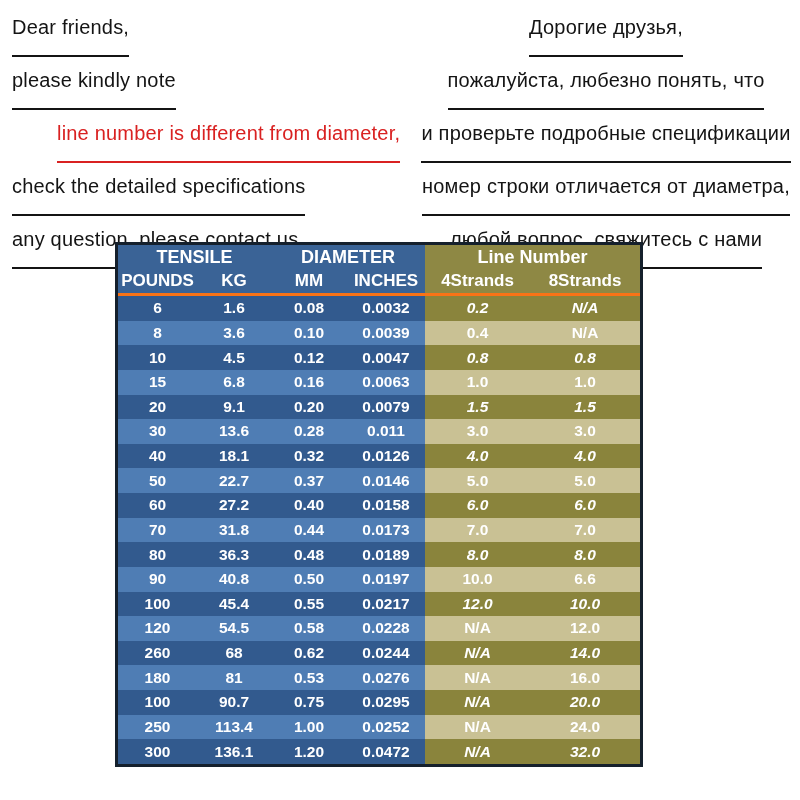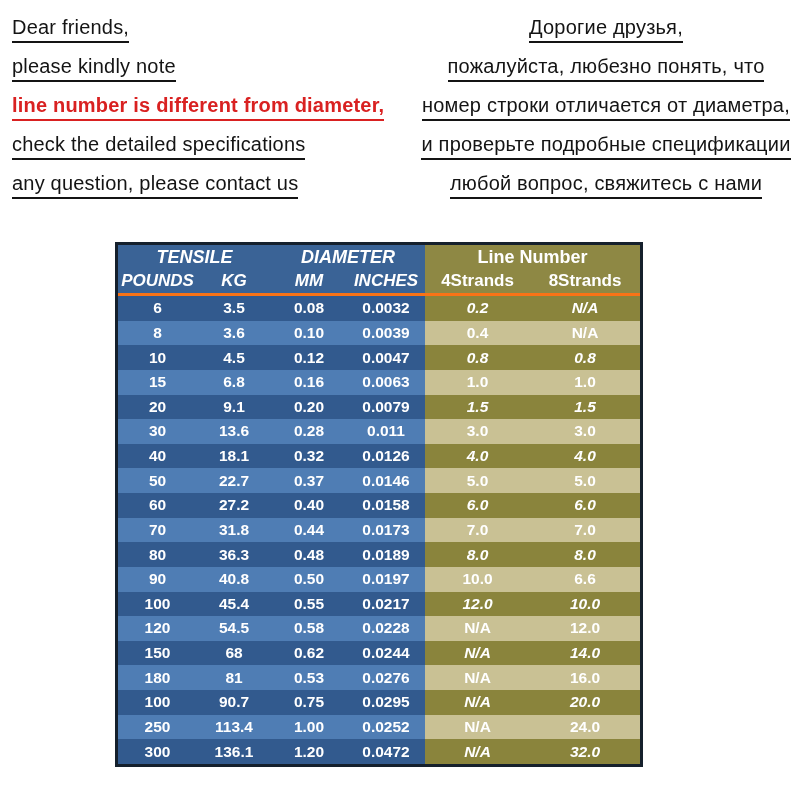--- a/index.html
+++ b/index.html
@@ -8,44 +8,45 @@
     font-family:"Liberation Sans","DejaVu Sans",sans-serif;
     overflow:hidden;
   }
   
   .notes{position:absolute;top:16px;}
   .notes-en{left:12px;width:400px;}
   .notes-ru{left:413px;width:386px;text-align:center;}
   .note-line{margin-bottom:12px;white-space:nowrap;}
   .note-line span{
     display:inline-block;font-size:20px;color:#141414;
-    padding-bottom:2px;border-bottom:2px solid #141414;
+    padding-bottom:16px;border-bottom:2px solid #141414;
     letter-spacing:0.2px;
   }
   .note-line.red span{
     color:var(--red-accent);border-bottom-color:var(--red-accent);
-    font-weight:bold;
+    font-weight:normal;
+    margin-left:45px;
   }
   
   .table-wrap{
     position:absolute;left:115px;top:242px;width:522px;height:519px;
     border:3px solid var(--table-border);
   }
   table{
     width:100%;height:100%;border-collapse:collapse;table-layout:fixed;
   }
   th,td{
     padding:0;text-align:center;vertical-align:middle;
     color:#ffffff;font-weight:bold;overflow:hidden;
   }
   thead tr.group-row{height:25px;}
   thead tr.group-row th{font-size:18px;}
   thead tr.col-row{height:24px;}
   thead tr.col-row th{font-size:17px;border-bottom:3px solid #f97316;}
-  .h-blue{background:var(--blue-header);font-style:italic;}
+  .h-blue{background:var(--blue-header);}
   .h-olive{background:var(--olive-header);}
   tbody td{font-size:15.5px;}
   tr.r-dark  .c-blue {background:var(--blue-dark);}
   tr.r-light .c-blue {background:var(--blue-light);}
   tr.r-dark  .c-olive{background:var(--olive-dark);font-style:italic;}
   tr.r-light .c-olive{background:var(--olive-light);}
 </style>
 </head>
 <body>
 
@@ -53,22 +54,22 @@
   <div class="note-line"><span>Dear friends,</span></div>
   <div class="note-line"><span>please kindly note</span></div>
   <div class="note-line red"><span>line number is different from diameter,</span></div>
   <div class="note-line"><span>check the detailed specifications</span></div>
   <div class="note-line"><span>any question, please contact us</span></div>
 </div>
 
 <div class="notes notes-ru">
   <div class="note-line"><span>Дорогие друзья,</span></div>
   <div class="note-line"><span>пожалуйста, любезно понять, что</span></div>
+  <div class="note-line"><span>и проверьте подробные спецификации</span></div>
   <div class="note-line"><span>номер строки отличается от диаметра,</span></div>
-  <div class="note-line"><span>и проверьте подробные спецификации</span></div>
   <div class="note-line"><span>любой вопрос, свяжитесь с нами</span></div>
 </div>
 
 <div class="table-wrap">
   <table>
     <colgroup>
       <col style="width:79px">
         <col style="width:74px">
         <col style="width:76px">
       <col style="width:78px">
@@ -86,21 +87,21 @@
         <th class="h-blue">KG</th>
         <th class="h-blue">MM</th>
         <th class="h-blue">INCHES</th>
         <th class="h-olive">4Strands</th>
         <th class="h-olive">8Strands</th>
       </tr>
     </thead>
     <tbody>
         <tr class="r-dark">
           <td class="c-blue">6</td>
-          <td class="c-blue">3.5</td>
+          <td class="c-blue">1.6</td>
           <td class="c-blue">0.08</td>
           <td class="c-blue">0.0032</td>
           <td class="c-olive">0.2</td>
           <td class="c-olive">N/A</td>
         </tr>
         <tr class="r-light">
           <td class="c-blue">8</td>
           <td class="c-blue">3.6</td>
           <td class="c-blue">0.10</td>
           <td class="c-blue">0.0039</td>
@@ -197,21 +198,21 @@
         </tr>
         <tr class="r-light">
           <td class="c-blue">120</td>
           <td class="c-blue">54.5</td>
           <td class="c-blue">0.58</td>
           <td class="c-blue">0.0228</td>
           <td class="c-olive">N/A</td>
           <td class="c-olive">12.0</td>
         </tr>
         <tr class="r-dark">
-          <td class="c-blue">150</td>
+          <td class="c-blue">260</td>
           <td class="c-blue">68</td>
           <td class="c-blue">0.62</td>
           <td class="c-blue">0.0244</td>
           <td class="c-olive">N/A</td>
           <td class="c-olive">14.0</td>
         </tr>
         <tr class="r-light">
           <td class="c-blue">180</td>
           <td class="c-blue">81</td>
           <td class="c-blue">0.53</td>

